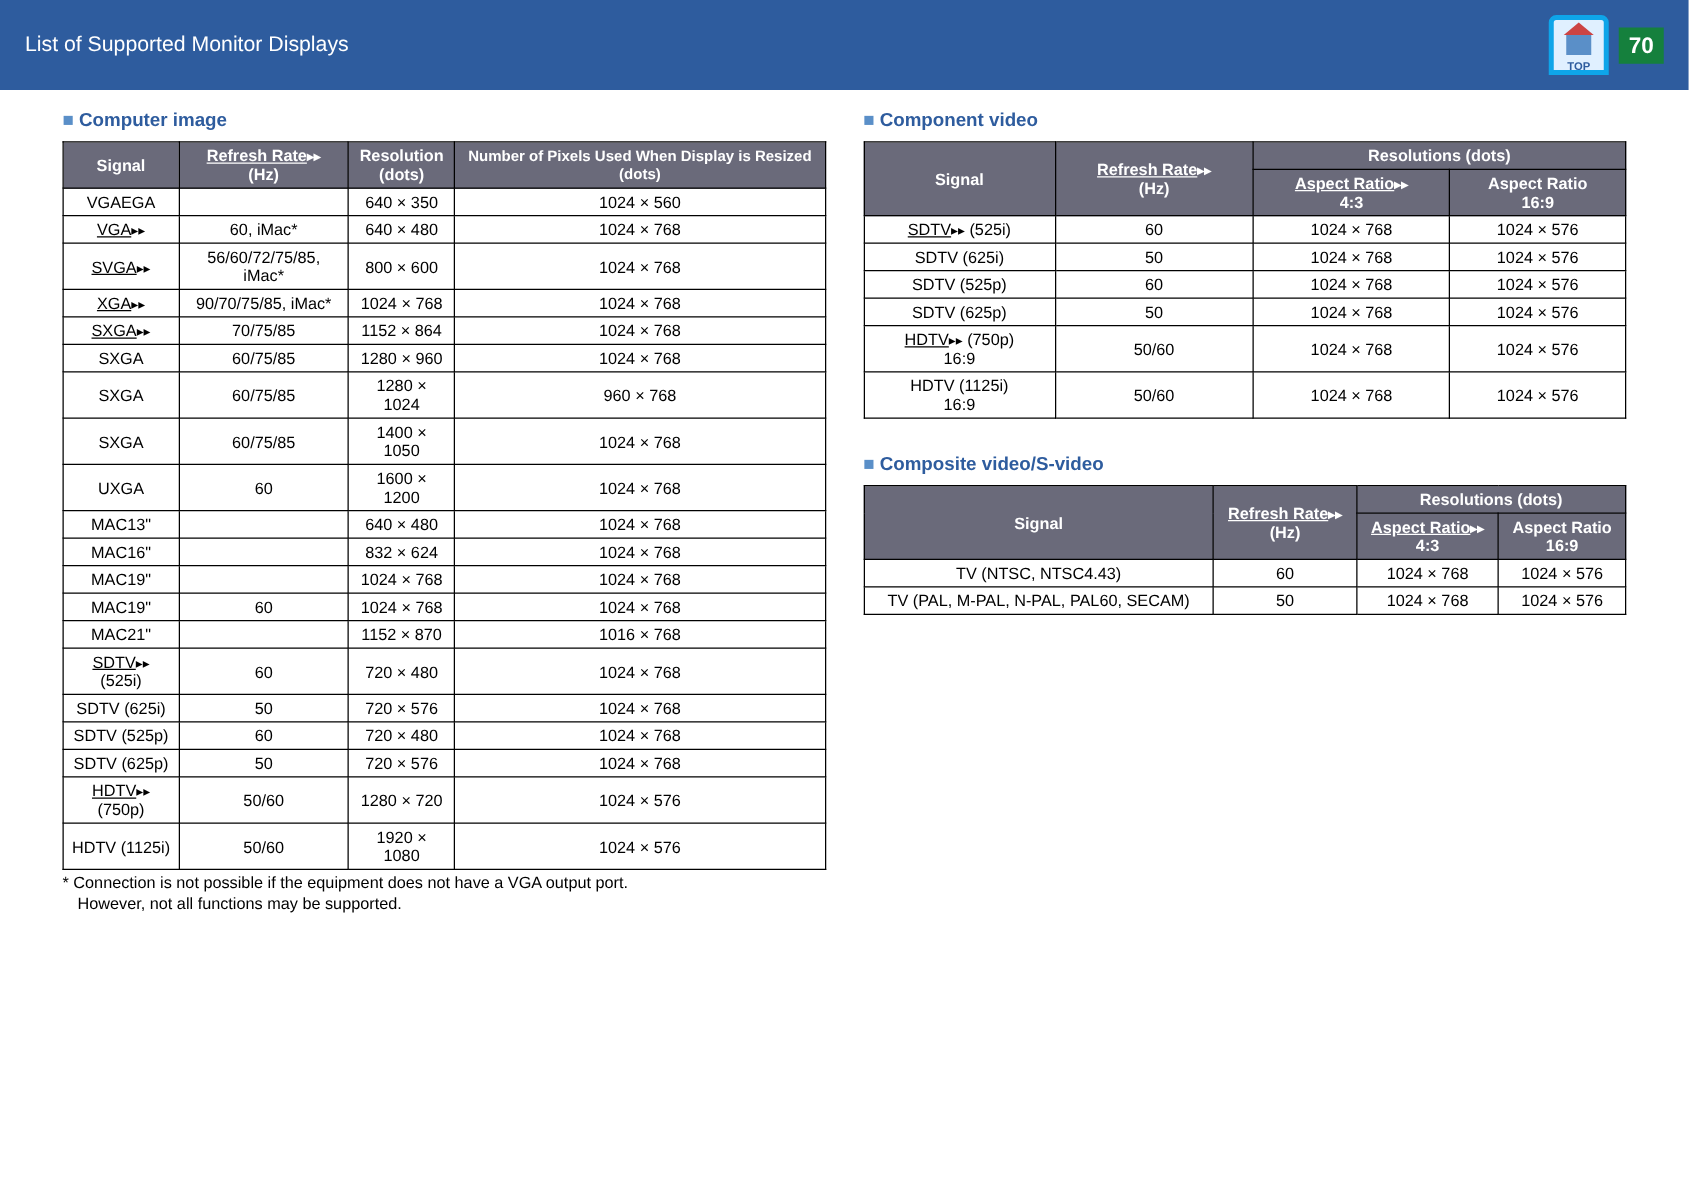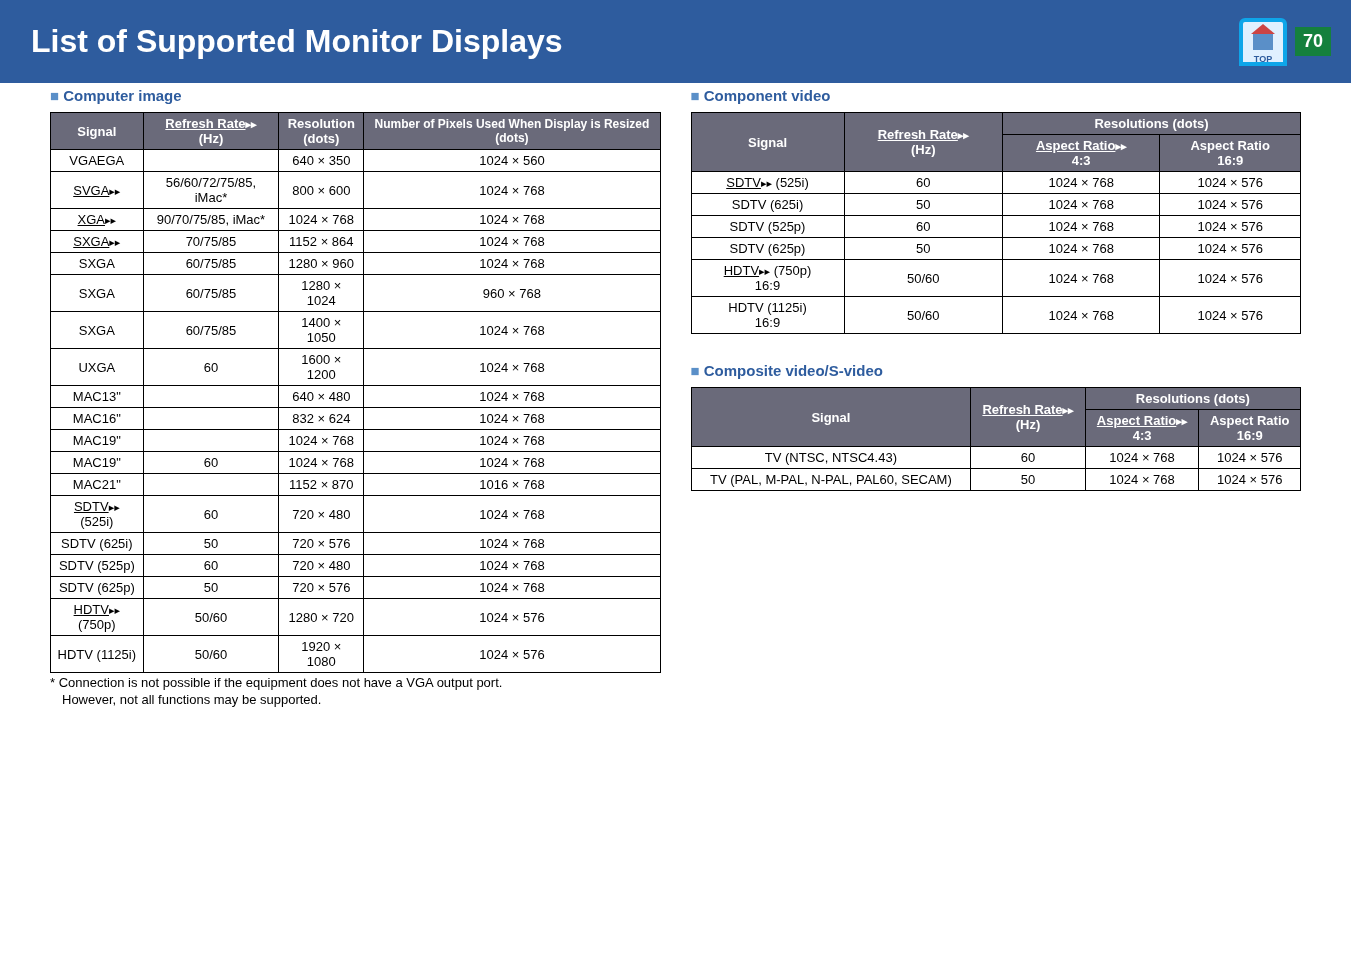--- a/index.html
+++ b/index.html
@@ -1,24 +1,24 @@
 <!DOCTYPE html>
 <html><head>
 <meta charset="utf-8">
 <style>
 body{margin:0;font-family:Arial,sans-serif;background:#fff}
 .title-bar{background:#2e5c9e;color:#fff;padding:12px 20px;display:flex;justify-content:space-between;align-items:center}
-.title-bar h1{margin:11px;font-size:32px;font-weight:bold}
+.title-bar h1{margin:0;font-size:17px;font-weight:normal}
 .page-num{display:flex;align-items:center;gap:8px}
 .page-num-box{background:#15803d;padding:4px 8px;font-weight:bold;font-size:18px}
 .top-icon{width:40px;height:40px;background:#e0f0ff;border-radius:6px 6px 0 0;position:relative;display:flex;flex-direction:column;align-items:center;justify-content:center;border:4px solid #0ea5e9}
 .top-icon .house{width:20px;height:16px;background:#5a8fc8;position:relative}
 .top-icon .house:before{content:"";position:absolute;top:-10px;left:-2px;border-left:12px solid transparent;border-right:12px solid transparent;border-bottom:10px solid #c44}
 .top-label{font-size:9px;color:#2e5c9e;font-weight:bold;position:absolute;bottom:-2px}
-.content{display:flex;padding:4px 50px;gap:30px}
+.content{display:flex;padding:16px 50px;gap:30px}
 .col{flex:1}
 .section-head{color:#2e5c9e;font-weight:bold;font-size:15px;margin-bottom:8px}
 .section-head:before{content:"■ ";color:#5a8fc8}
 table{border-collapse:collapse;width:100%;font-size:13px}
 th,td{border:1px solid #000;padding:3px 6px;text-align:center}
 th{background:#6a6a7a;color:#fff;font-weight:bold}
 th.sub{font-size:12px}
 .signal-link{text-decoration:underline}
 .glossary{font-family:serif;font-size:11px}
 .footnote{font-size:13px;margin-top:2px;max-width:560px}
@@ -52,20 +52,26 @@
         </tr>
       </thead>
       <tbody id="computer-body">
           <tr>
             <td>VGAEGA</td>
             <td></td>
             <td>640 × 350</td>
             <td>1024 × 560</td>
           </tr>
           <tr>
+            <td><span class="signal-link">VGA</span><span class="glossary">▸▸</span></td>
+            <td>60, iMac*</td>
+            <td>640 × 480</td>
+            <td>1024 × 768</td>
+          </tr>
+          <tr>
             <td><span class="signal-link">SVGA</span><span class="glossary">▸▸</span></td>
             <td>56/60/72/75/85, iMac*</td>
             <td>800 × 600</td>
             <td>1024 × 768</td>
           </tr>
           <tr>
             <td><span class="signal-link">XGA</span><span class="glossary">▸▸</span></td>
             <td>90/70/75/85, iMac*</td>
             <td>1024 × 768</td>
             <td>1024 × 768</td>

